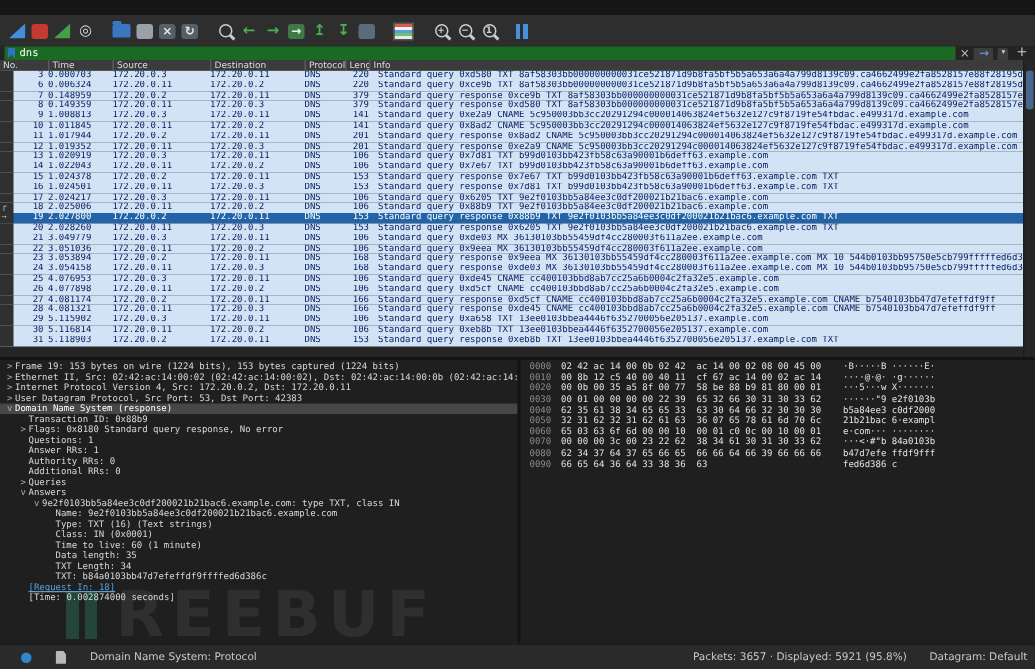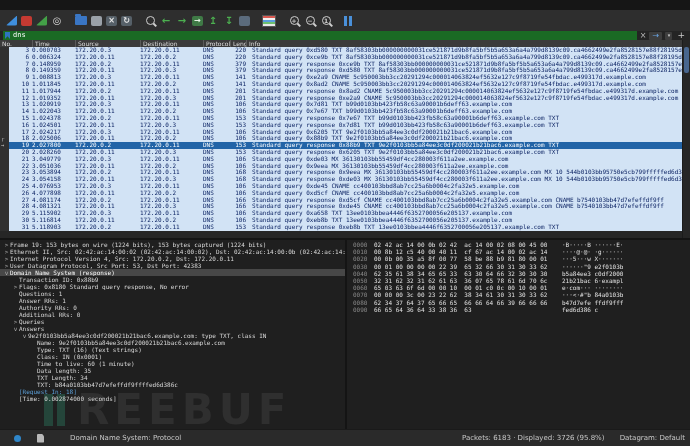--- a/index.html
+++ b/index.html
@@ -104,21 +104,21 @@
      background:linear-gradient(90deg,#24453a 0 9px,transparent 9px 13px,#24453a 13px 21px,transparent 21px);}
   .wm-text{font-weight:bold;font-size:42px;line-height:32px;letter-spacing:5px;color:#2f2f2f;}
 
   
   .statusbar{
     position:absolute;left:0;right:0;bottom:0;height:16px;background:#2a2a2a;border-top:1px solid #1a1a1a;
     display:flex;align-items:center;font-size:7px;color:#c8c8c8;z-index:2;
   }
   .sdot{width:7px;height:7px;border-radius:50%;background:#2f86c9;margin-left:14px;flex:none;}
   .sfile{width:7px;height:9px;background:#b9b9b9;margin-left:16px;flex:none;border-radius:1px;clip-path:polygon(0 0,70% 0,100% 30%,100% 100%,0 100%);}
-  .sproto{margin-left:26px;}
+  .sproto{margin-left:16px;}
   .spackets{position:absolute;left:462px;}
   .sprofile{position:absolute;right:5px;}
 </style>
 </head>
 <body>
 
 <div class="app">
 
   <div class="titlebar"></div>
 
@@ -571,17 +571,17 @@
       <div class="hrow"><span class="off">0060</span><span class="hx">65 03 63 6f 6d 00 00 10  00 01 c0 0c 00 10 00 01</span><span class="asc">e·com··· ········</span></div>
       <div class="hrow"><span class="off">0070</span><span class="hx">00 00 00 3c 00 23 22 62  38 34 61 30 31 30 33 62</span><span class="asc">···&lt;·#"b 84a0103b</span></div>
       <div class="hrow"><span class="off">0080</span><span class="hx">62 34 37 64 37 65 66 65  66 66 64 66 39 66 66 66</span><span class="asc">b47d7efe ffdf9fff</span></div>
       <div class="hrow"><span class="off">0090</span><span class="hx">66 65 64 36 64 33 38 36  63</span><span class="asc">fed6d386 c</span></div>
     </div>
 
   <div class="statusbar">
     <span class="sdot"></span>
     <span class="sfile"></span>
     <span class="sproto">Domain Name System: Protocol</span>
-    <span class="spackets">Packets: 6183 · Displayed: 3726 (95.8%)</span>
+    <span class="spackets">Packets: 3657 · Displayed: 5921 (95.8%)</span>
     <span class="sprofile">Datagram: Default</span>
   </div>
 
 </div>
 
 </body></html>

